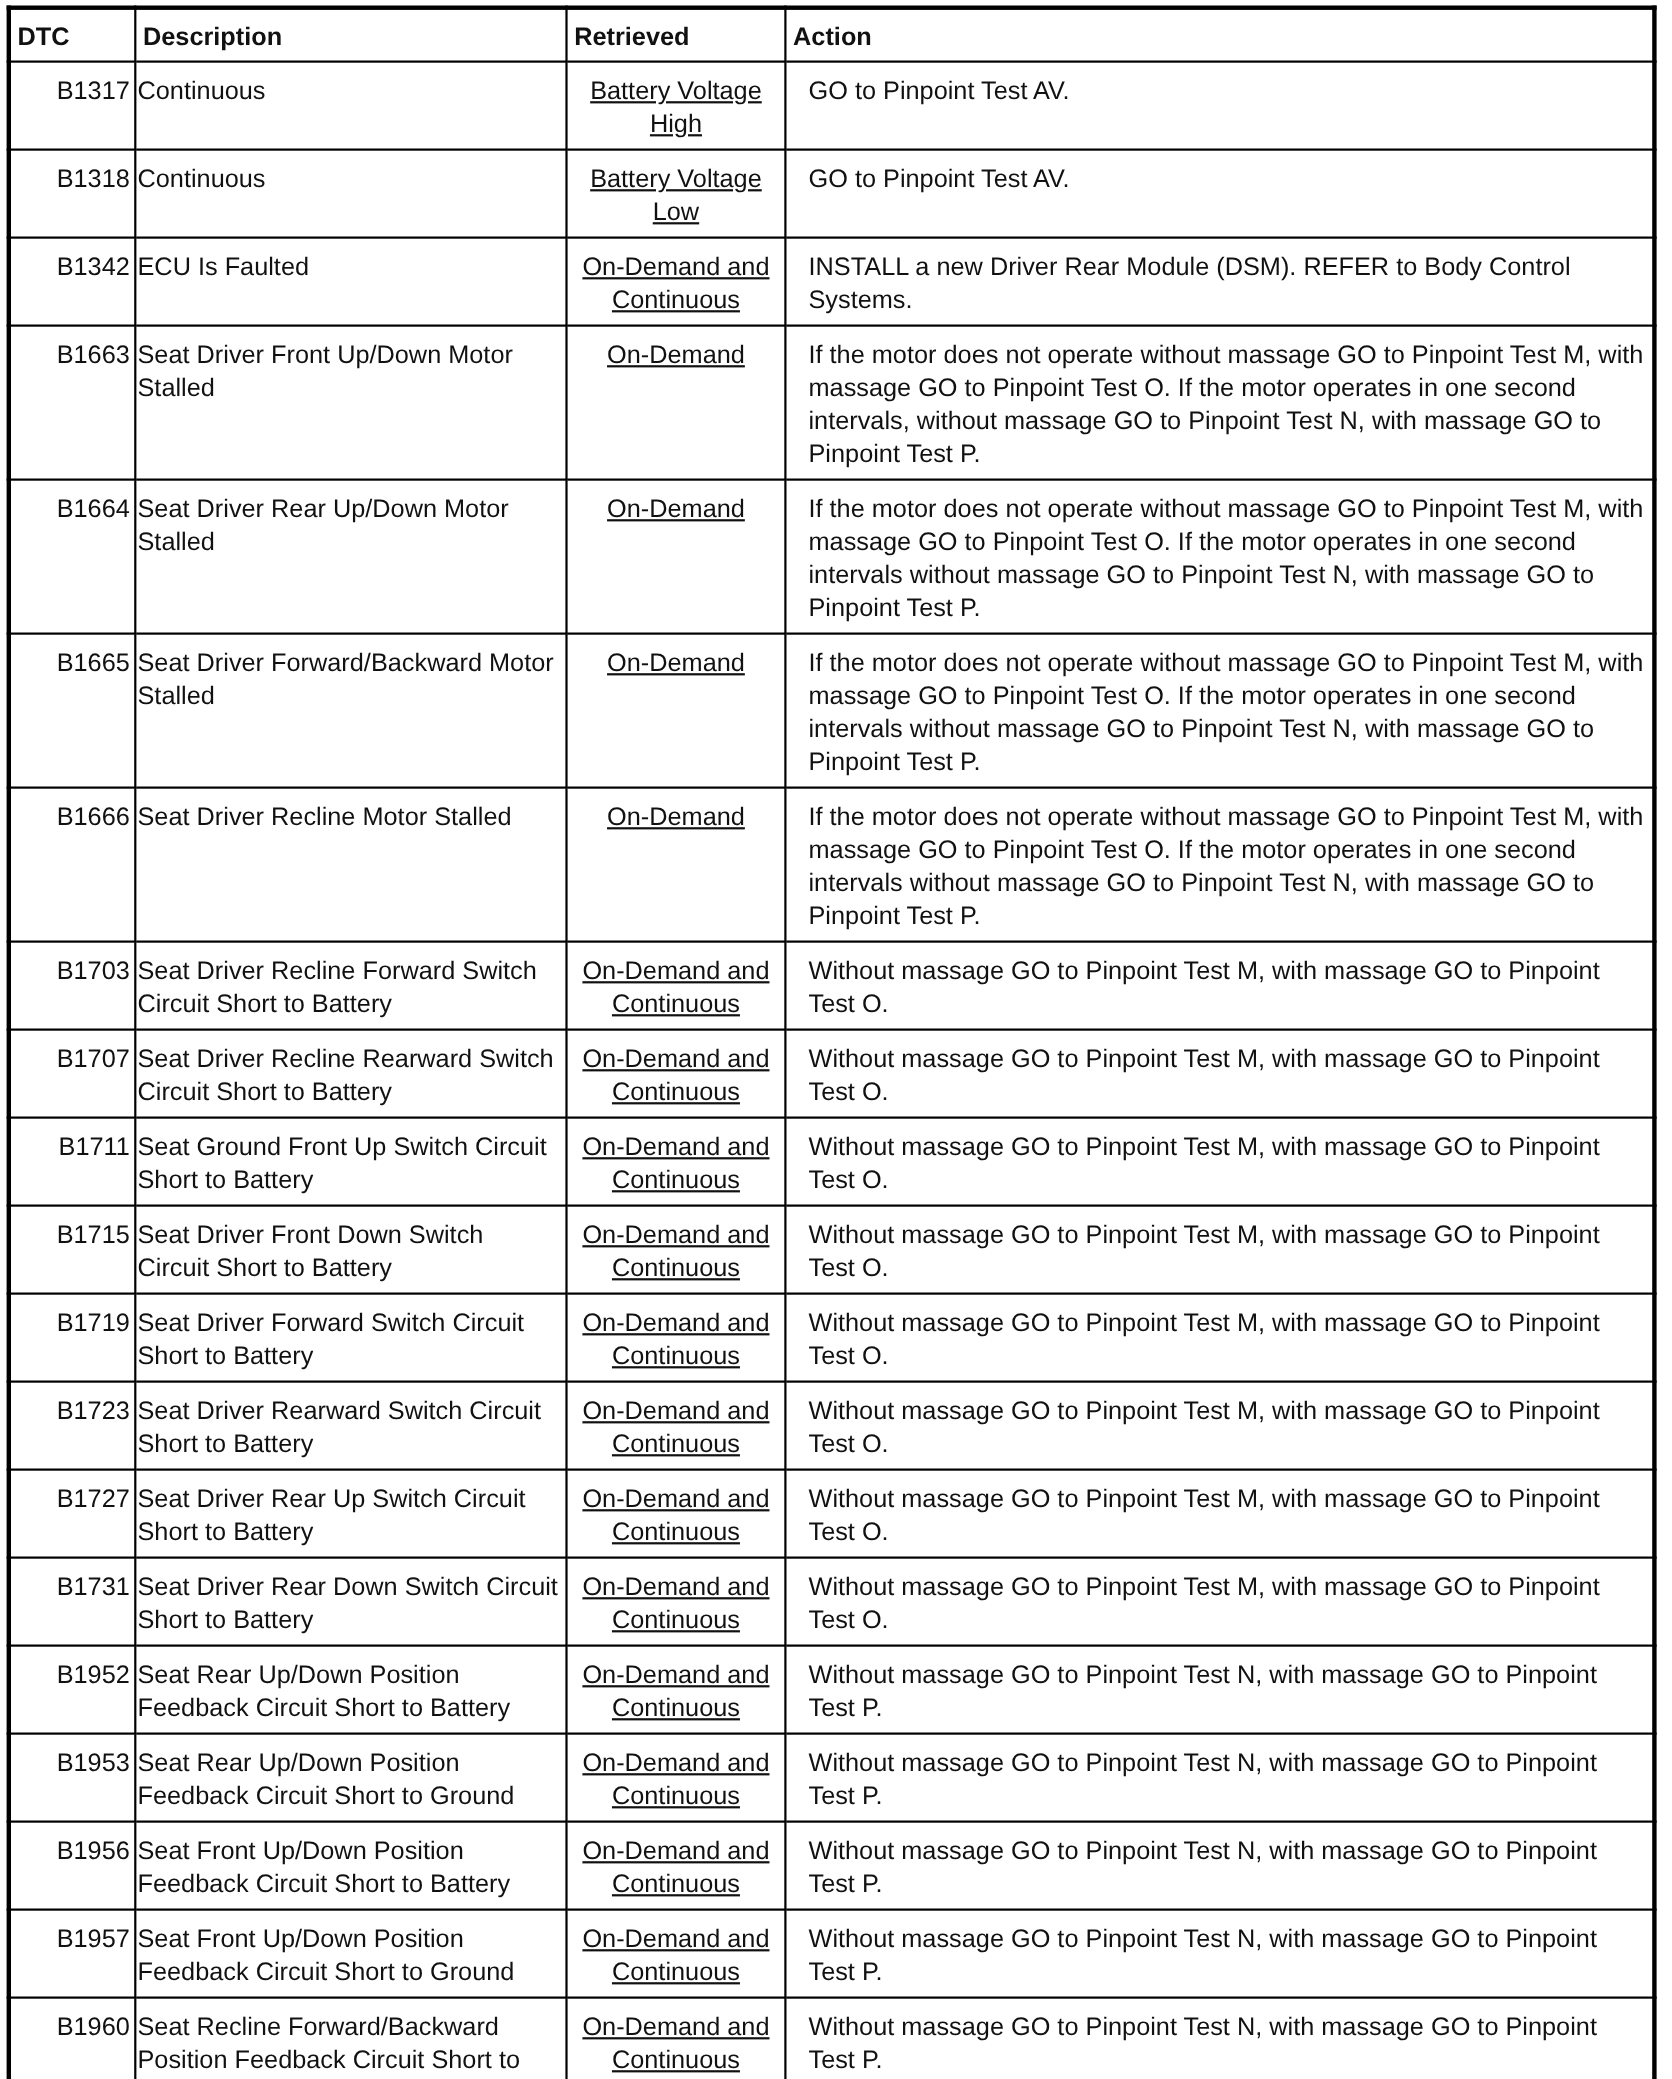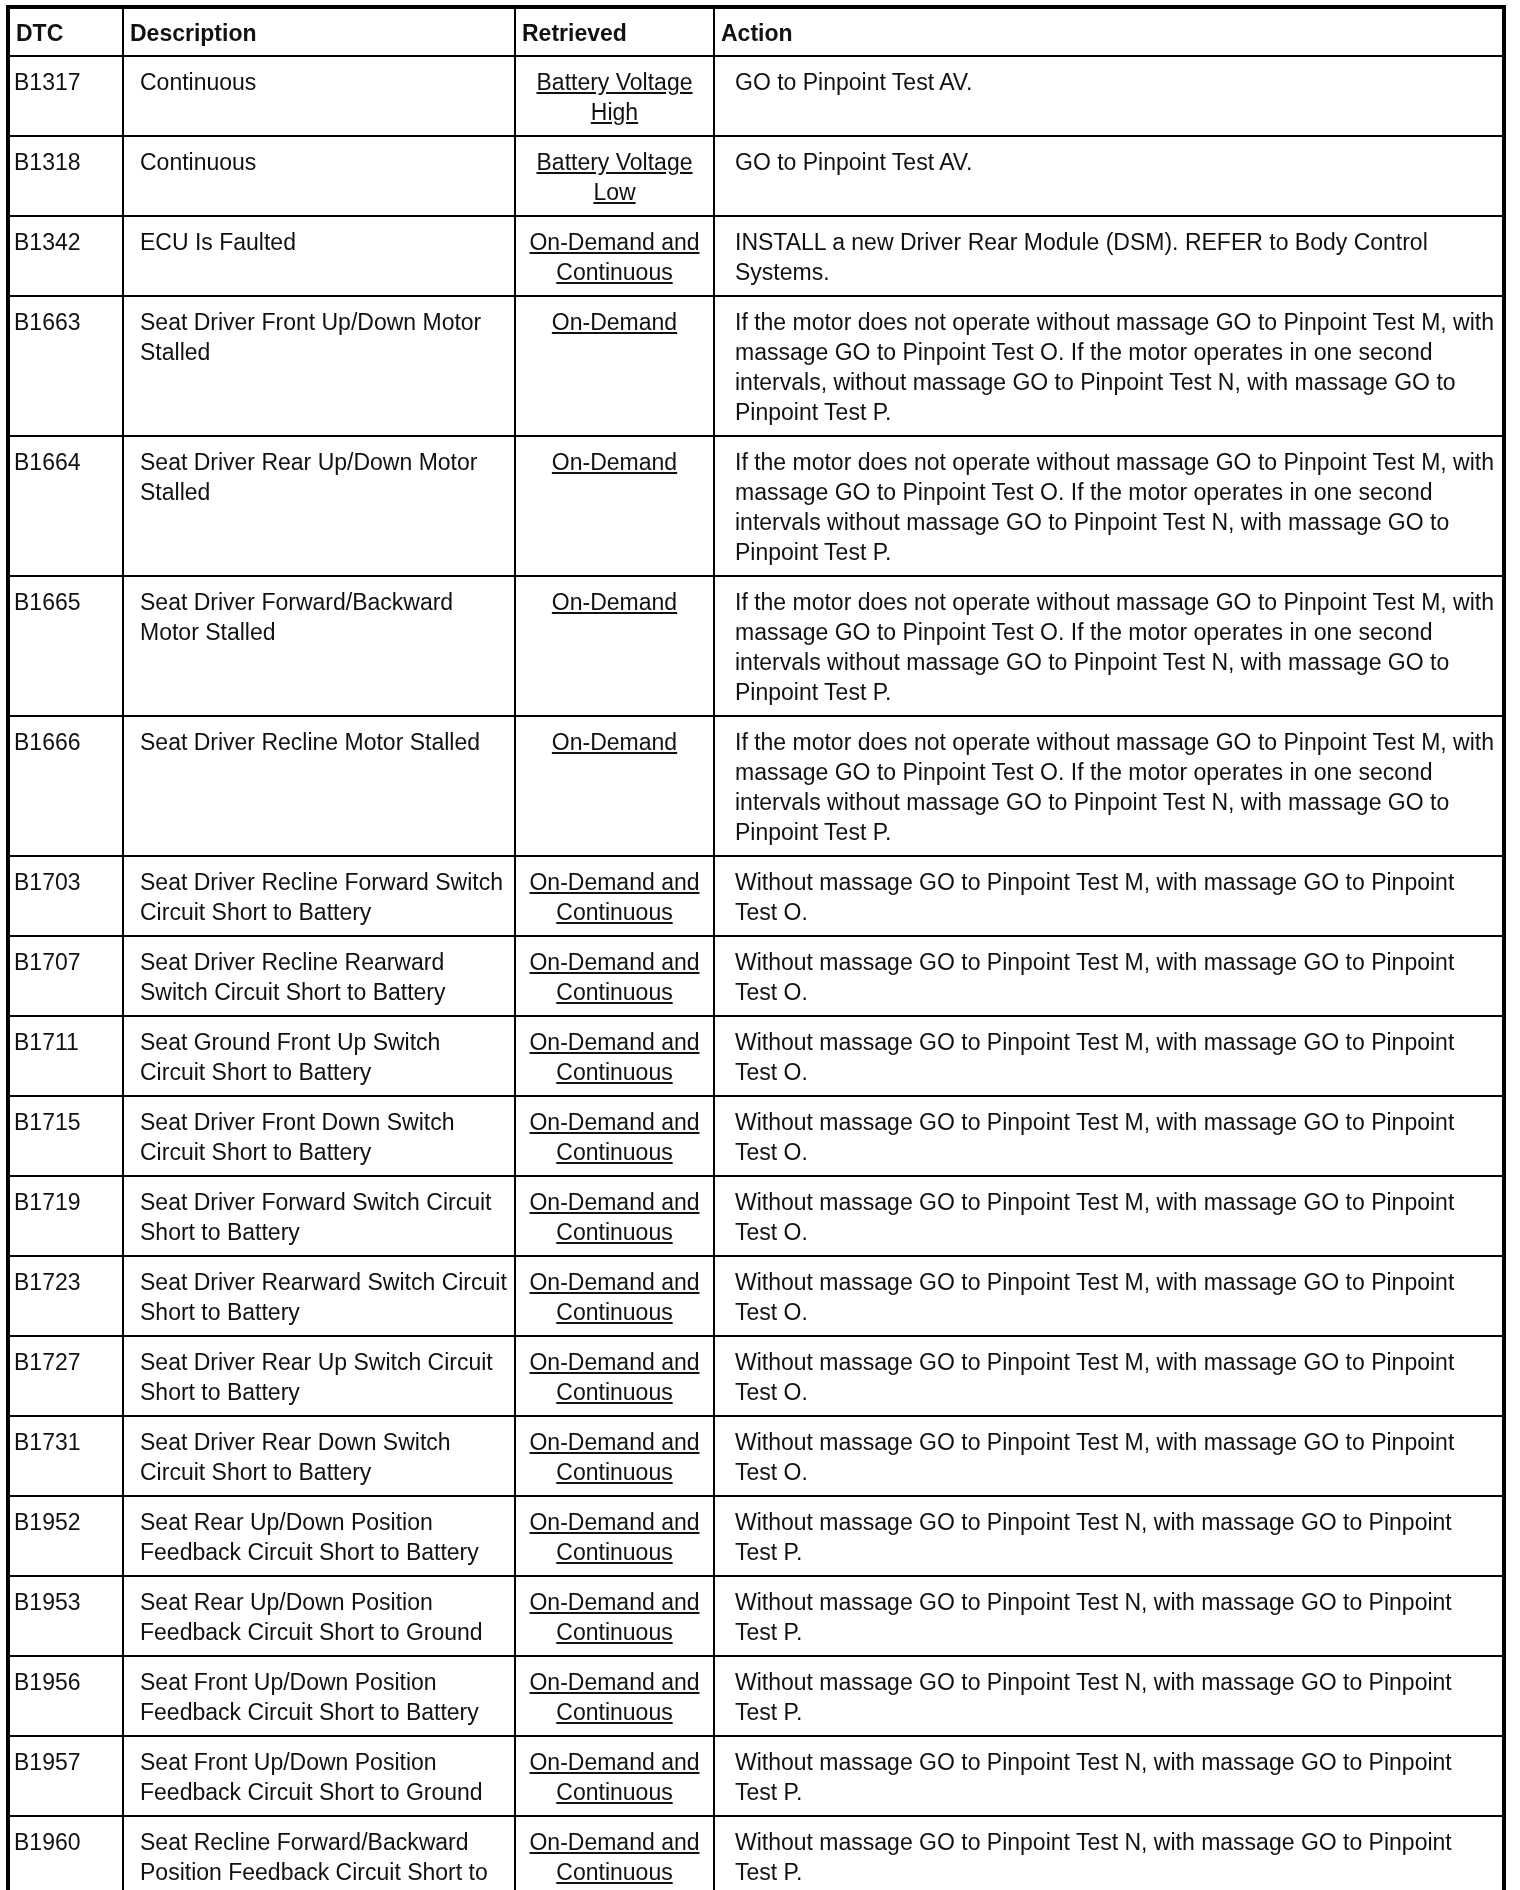--- a/index.html
+++ b/index.html
@@ -23,23 +23,23 @@
     border: 2px solid #000000;
     vertical-align: top;
     padding: 10px 8px 8px 8px;
     word-wrap: break-word;
   }
   #dtc-table th {
     font-weight: bold; text-align: left;
     height: 30px; padding: 9px 6px 7px 6px;
     border-bottom-width: 2px;
   }
-  #dtc-table td.dtc { text-align: left; padding-left: 4px; padding-right: 4px; }
+  #dtc-table td.dtc { text-align: right; padding-left: 4px; padding-right: 4px; }
   #dtc-table td.ret { text-align: center; padding-left: 4px; padding-right: 4px; text-decoration: underline; }
-  #dtc-table td.desc { padding-left: 16px; padding-right: 6px; margin-left: 24px; }
+  #dtc-table td.desc { padding-left: 1px; padding-right: 6px; margin-left: 24px; }
   #dtc-table td.act { padding-left: 20px; padding-right: 6px; }
   tr.h2 td { height: 60px; }
   tr.h4 td { height: 120px; }
 </style>
 </head>
 <body>
 
 <table id="dtc-table">
   <colgroup>
     <col class="c-dtc">

